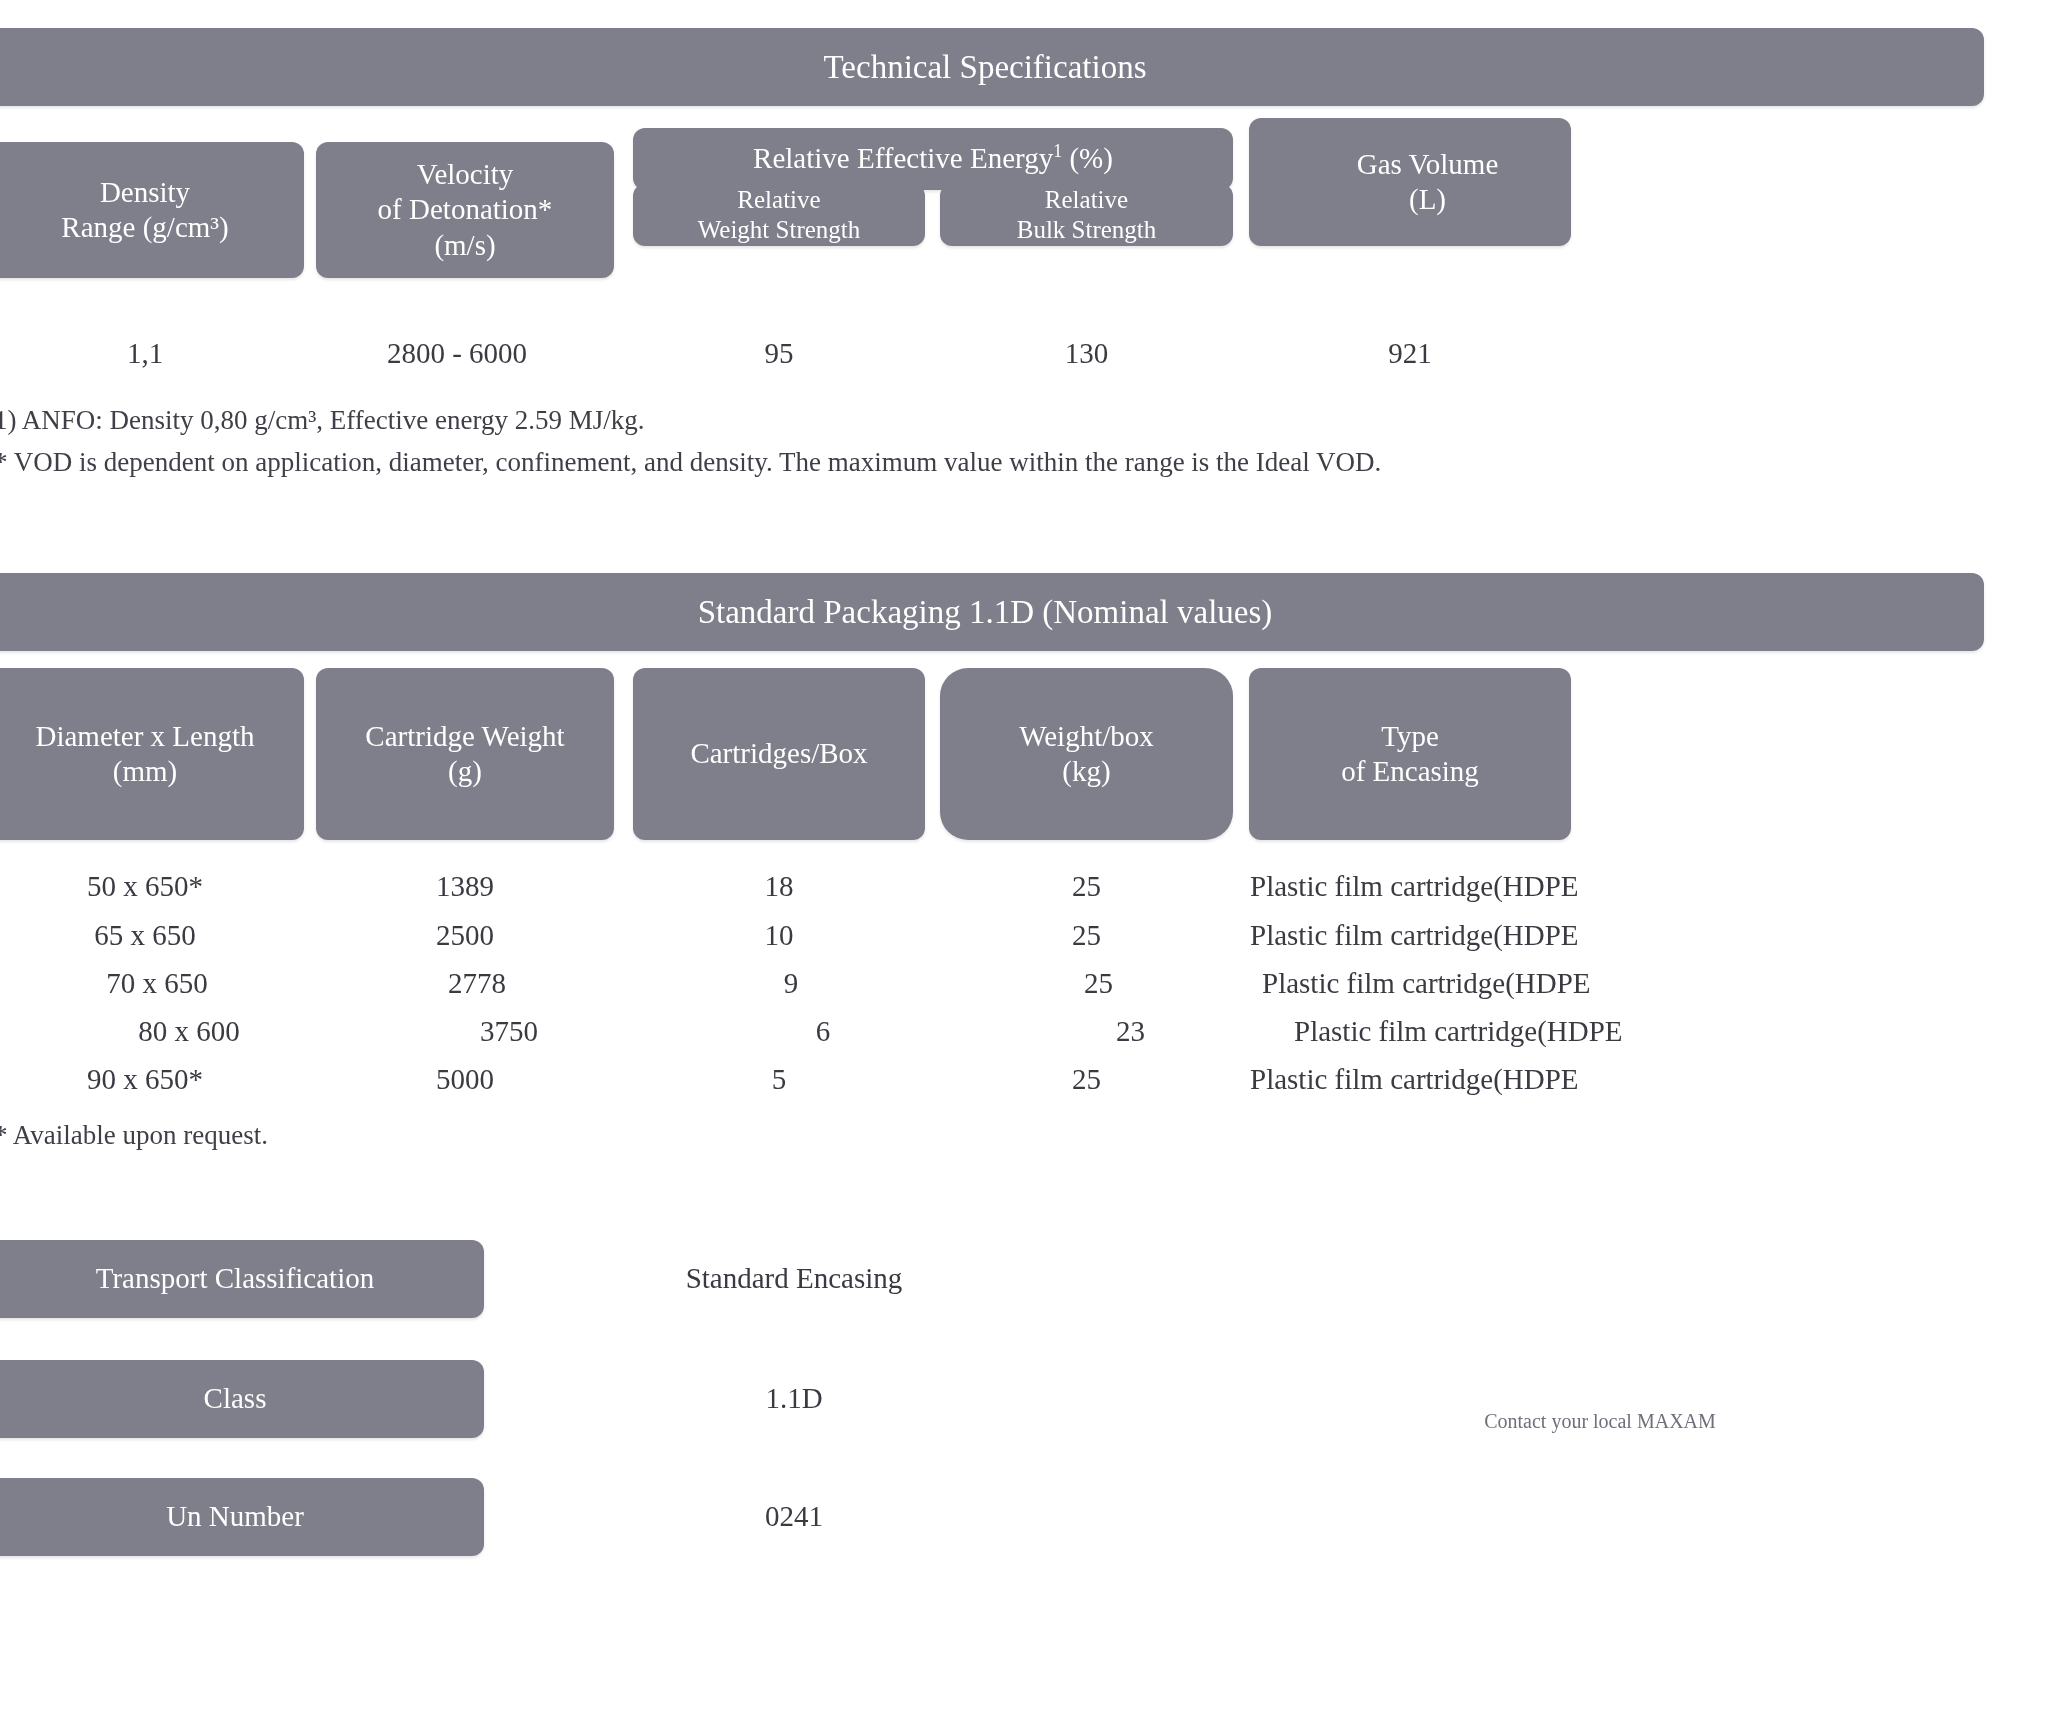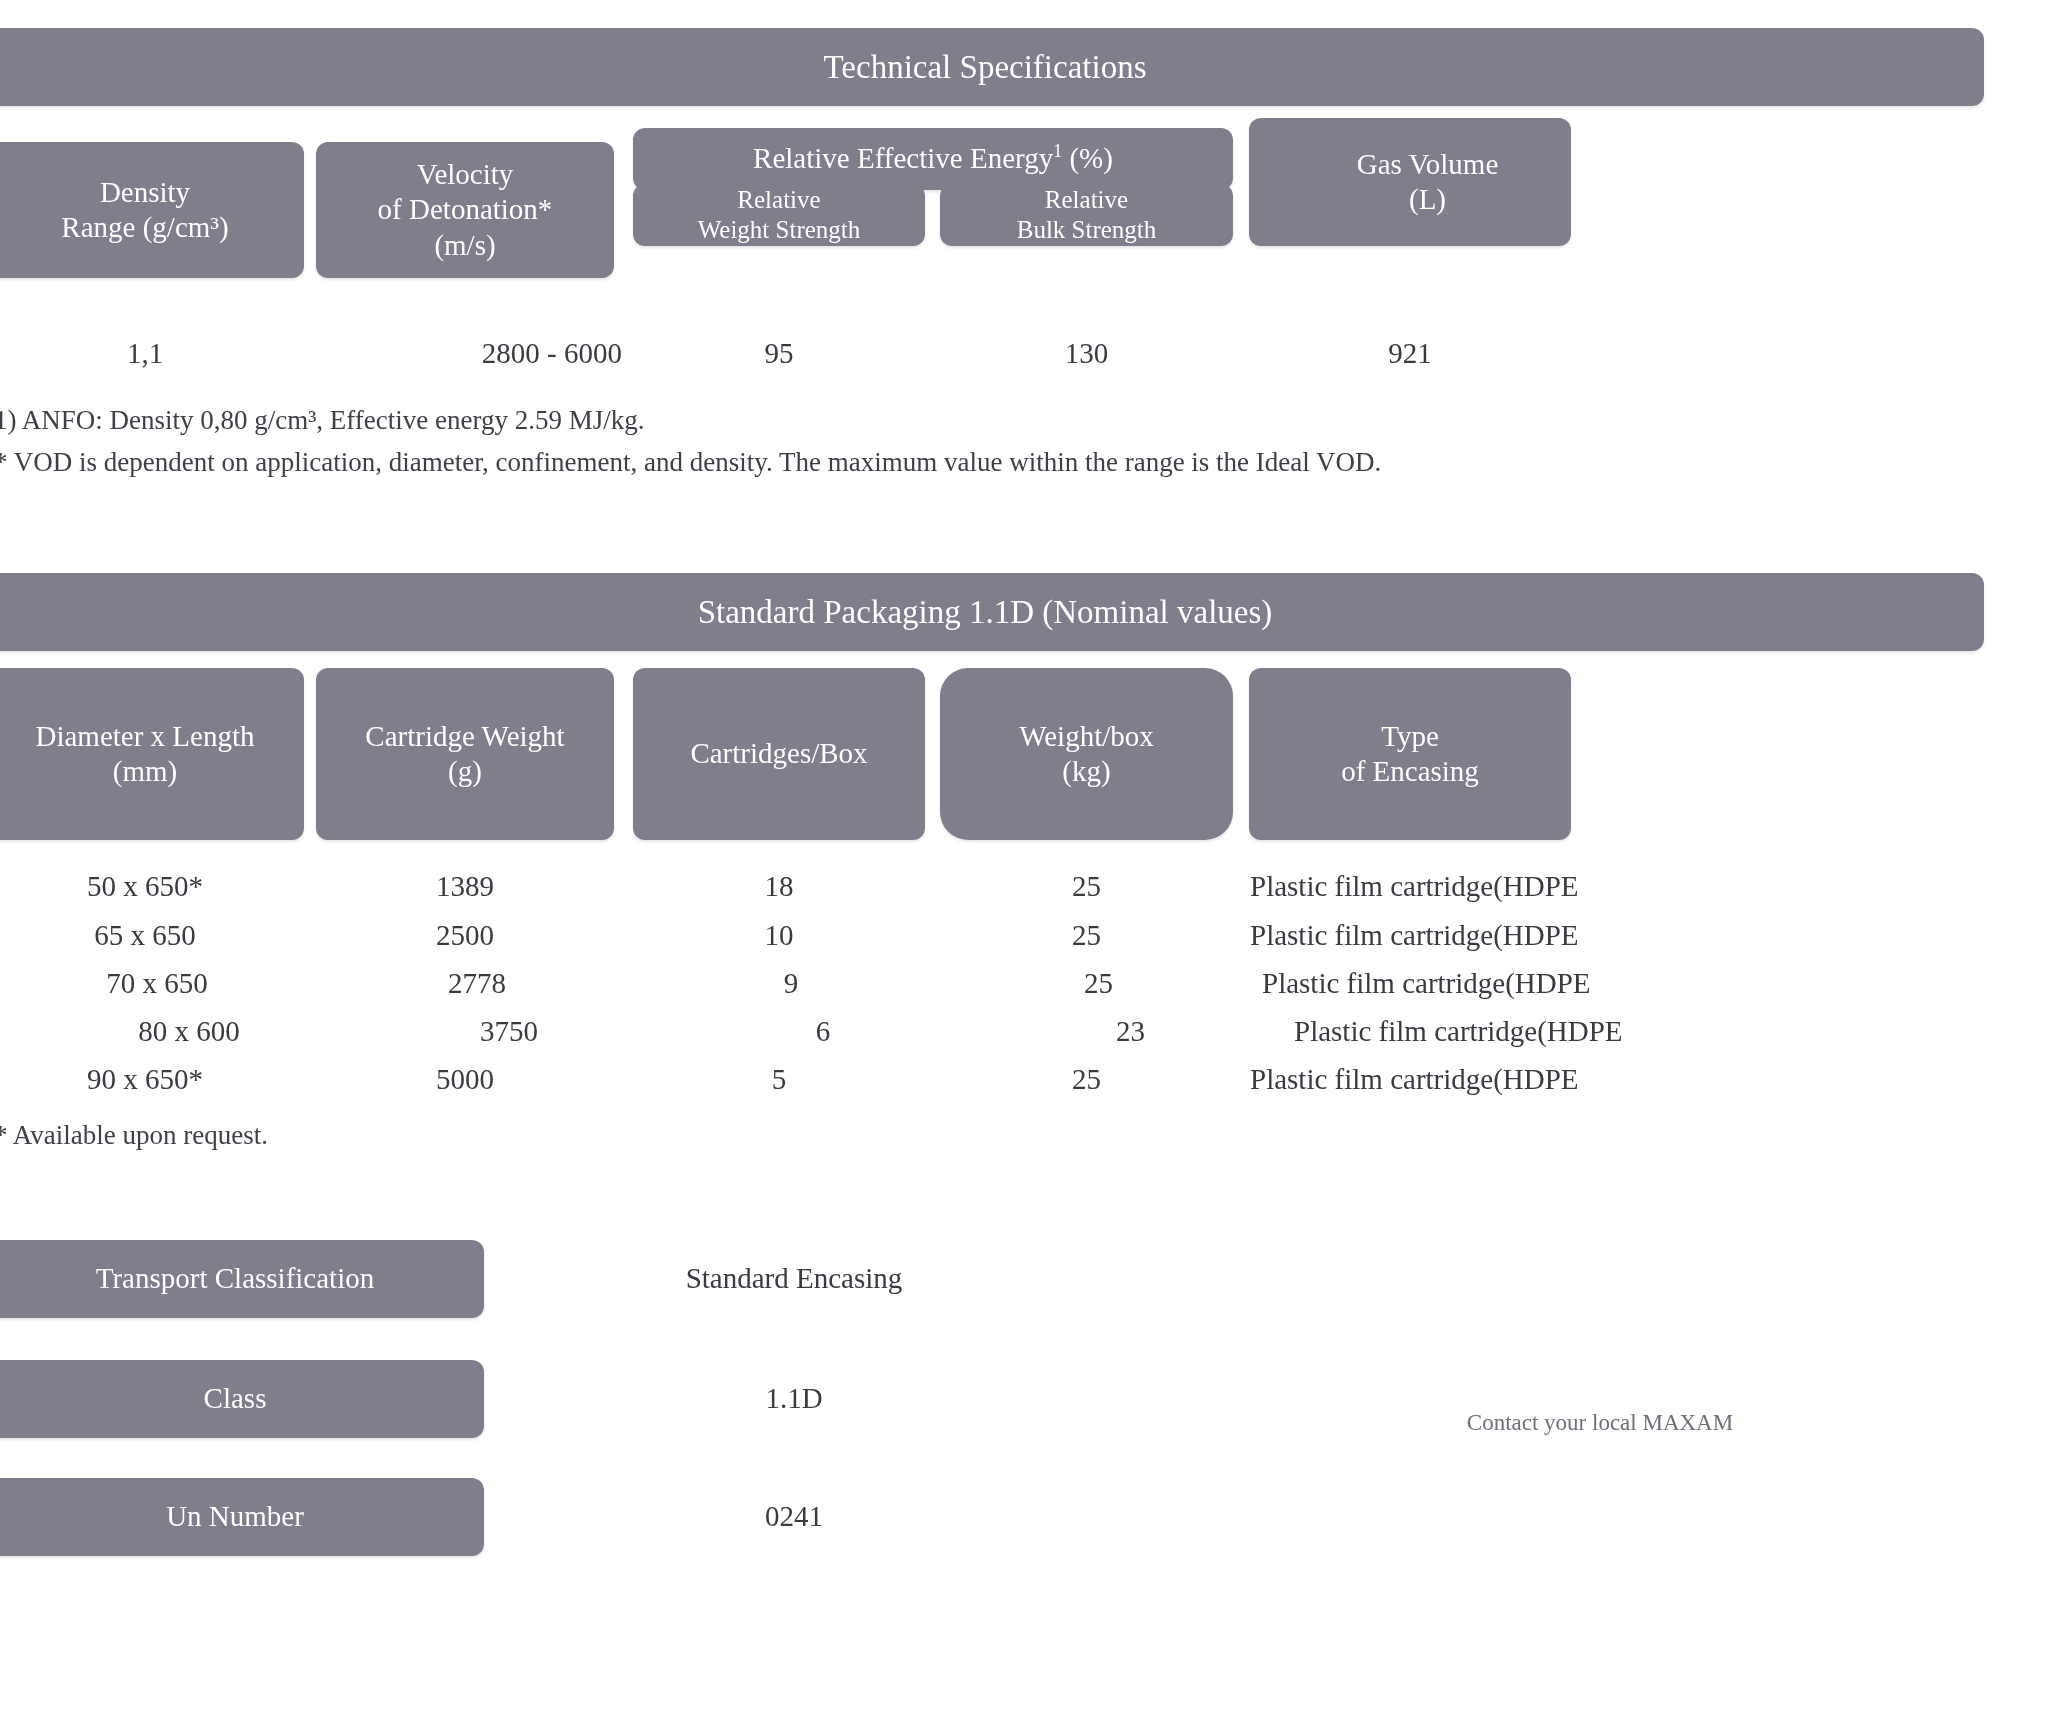--- a/index.html
+++ b/index.html
@@ -63,21 +63,21 @@
 
   #h-density     { left: -14px;  top: 142px; width: 318px; height: 136px; }
   #h-vod         { left: 316px;  top: 142px; width: 298px; height: 136px; }
   #h-ree         { left: 633px;  top: 118px; width: 600px; height: 62px; margin-top: 10px;  }
   #h-rws         { left: 633px;  top: 184px; width: 292px; height: 62px;  }
   #h-rbs         { left: 940px;  top: 184px; width: 293px; height: 62px;  }
   #h-gas         { left: 1249px; top: 118px; width: 322px; height: 128px; padding-left: 45px; }
 
   .row1 { top: 337px; }
   #v-density { left: -14px;  width: 318px; }
-  #v-vod     { left: 324px;  width: 298px; text-align: right; }
+  #v-vod     { left: 308px;  width: 298px; }
   #v-rws     { left: 633px;  width: 292px; }
   #v-rbs     { left: 940px;  width: 293px; }
   #v-gas     { left: 1249px; width: 322px; }
 
   #fn-anfo { left: -6px; top: 405px; }
   #fn-vod  { left: -6px; top: 447px; }
 
   
   #pack-banner { left: -14px; top: 573px; width: 1998px; height: 78px; }
 
@@ -105,21 +105,21 @@
   #tv-transport { left: 524px; top: 1262px; width: 540px; text-align: center; }
   #tv-class     { left: 524px; top: 1382px; width: 540px; text-align: center; }
   #tv-un        { left: 524px; top: 1500px; width: 540px; text-align: center; }
 
   #contact {
     position: absolute;
     left: 1200px;
     top: 1408px;
     width: 800px;
     text-align: center;
-    font-size: 23px;
+    font-size: 20px;
     color: #6e6f7b;
     line-height: 1.32;
   }
 </style>
 </head>
 <body>
 
 <div class="pill banner" id="spec-banner">
   <span>Technical Specifications</span>
 </div>

